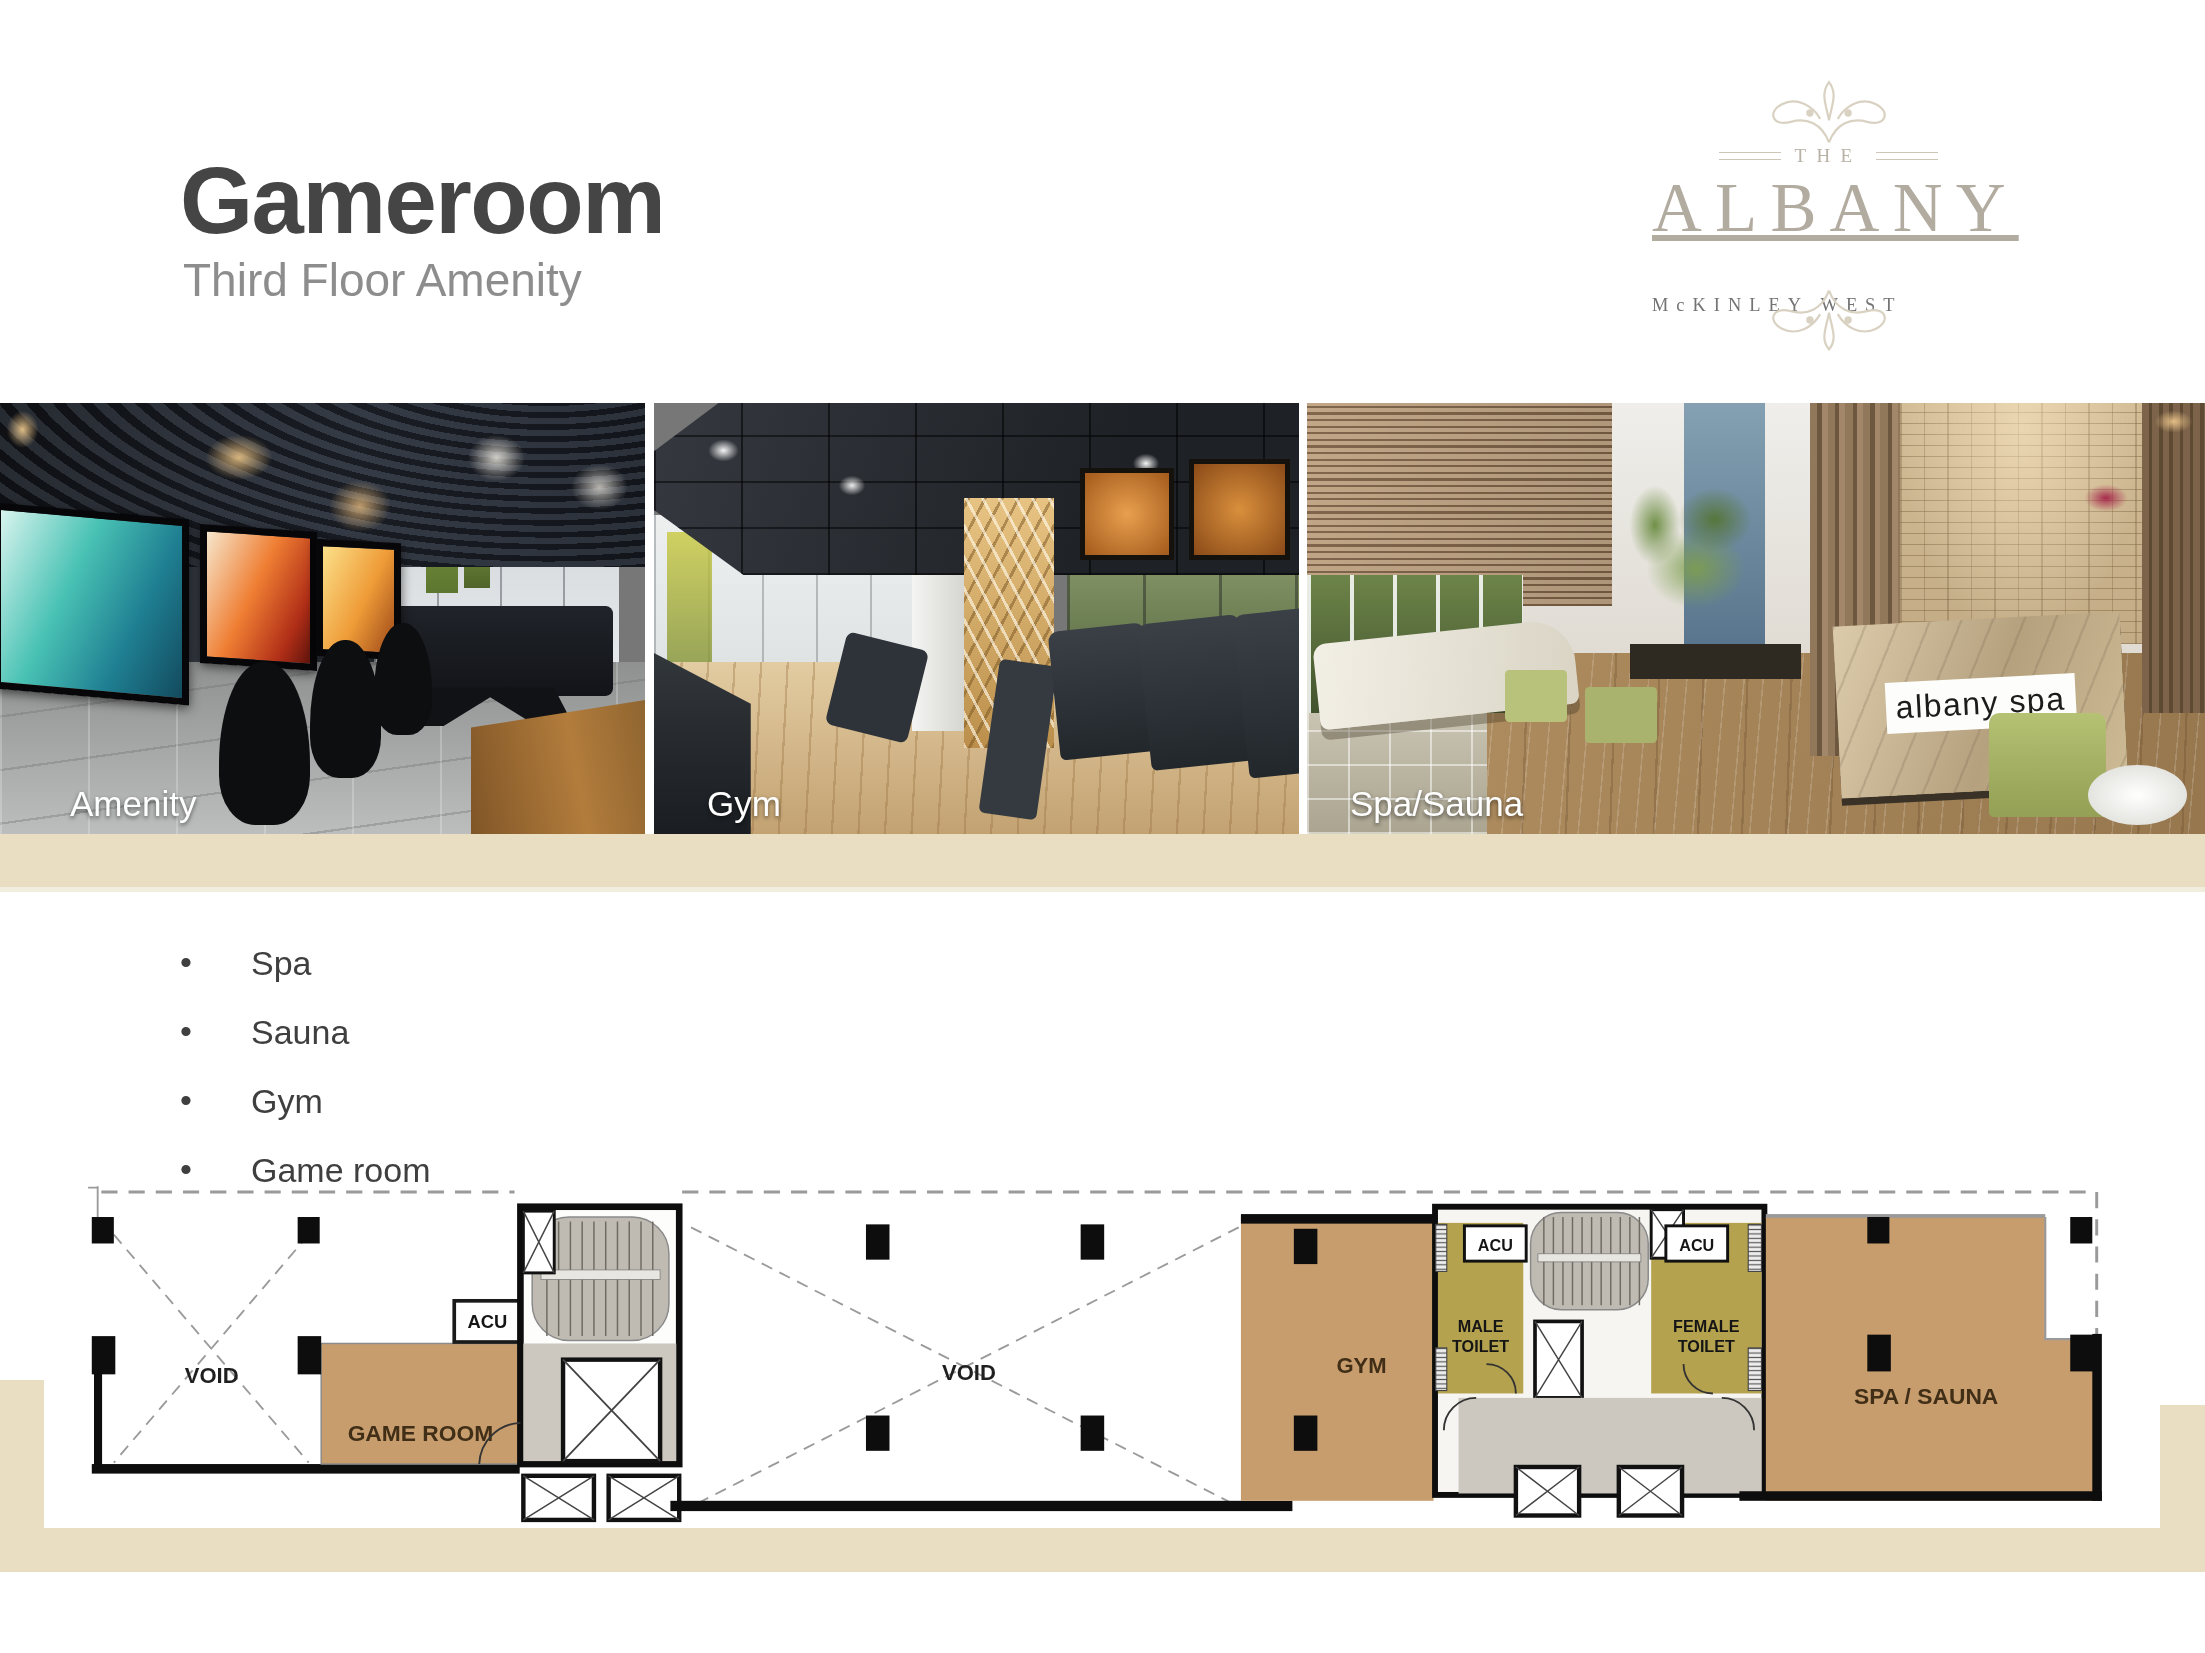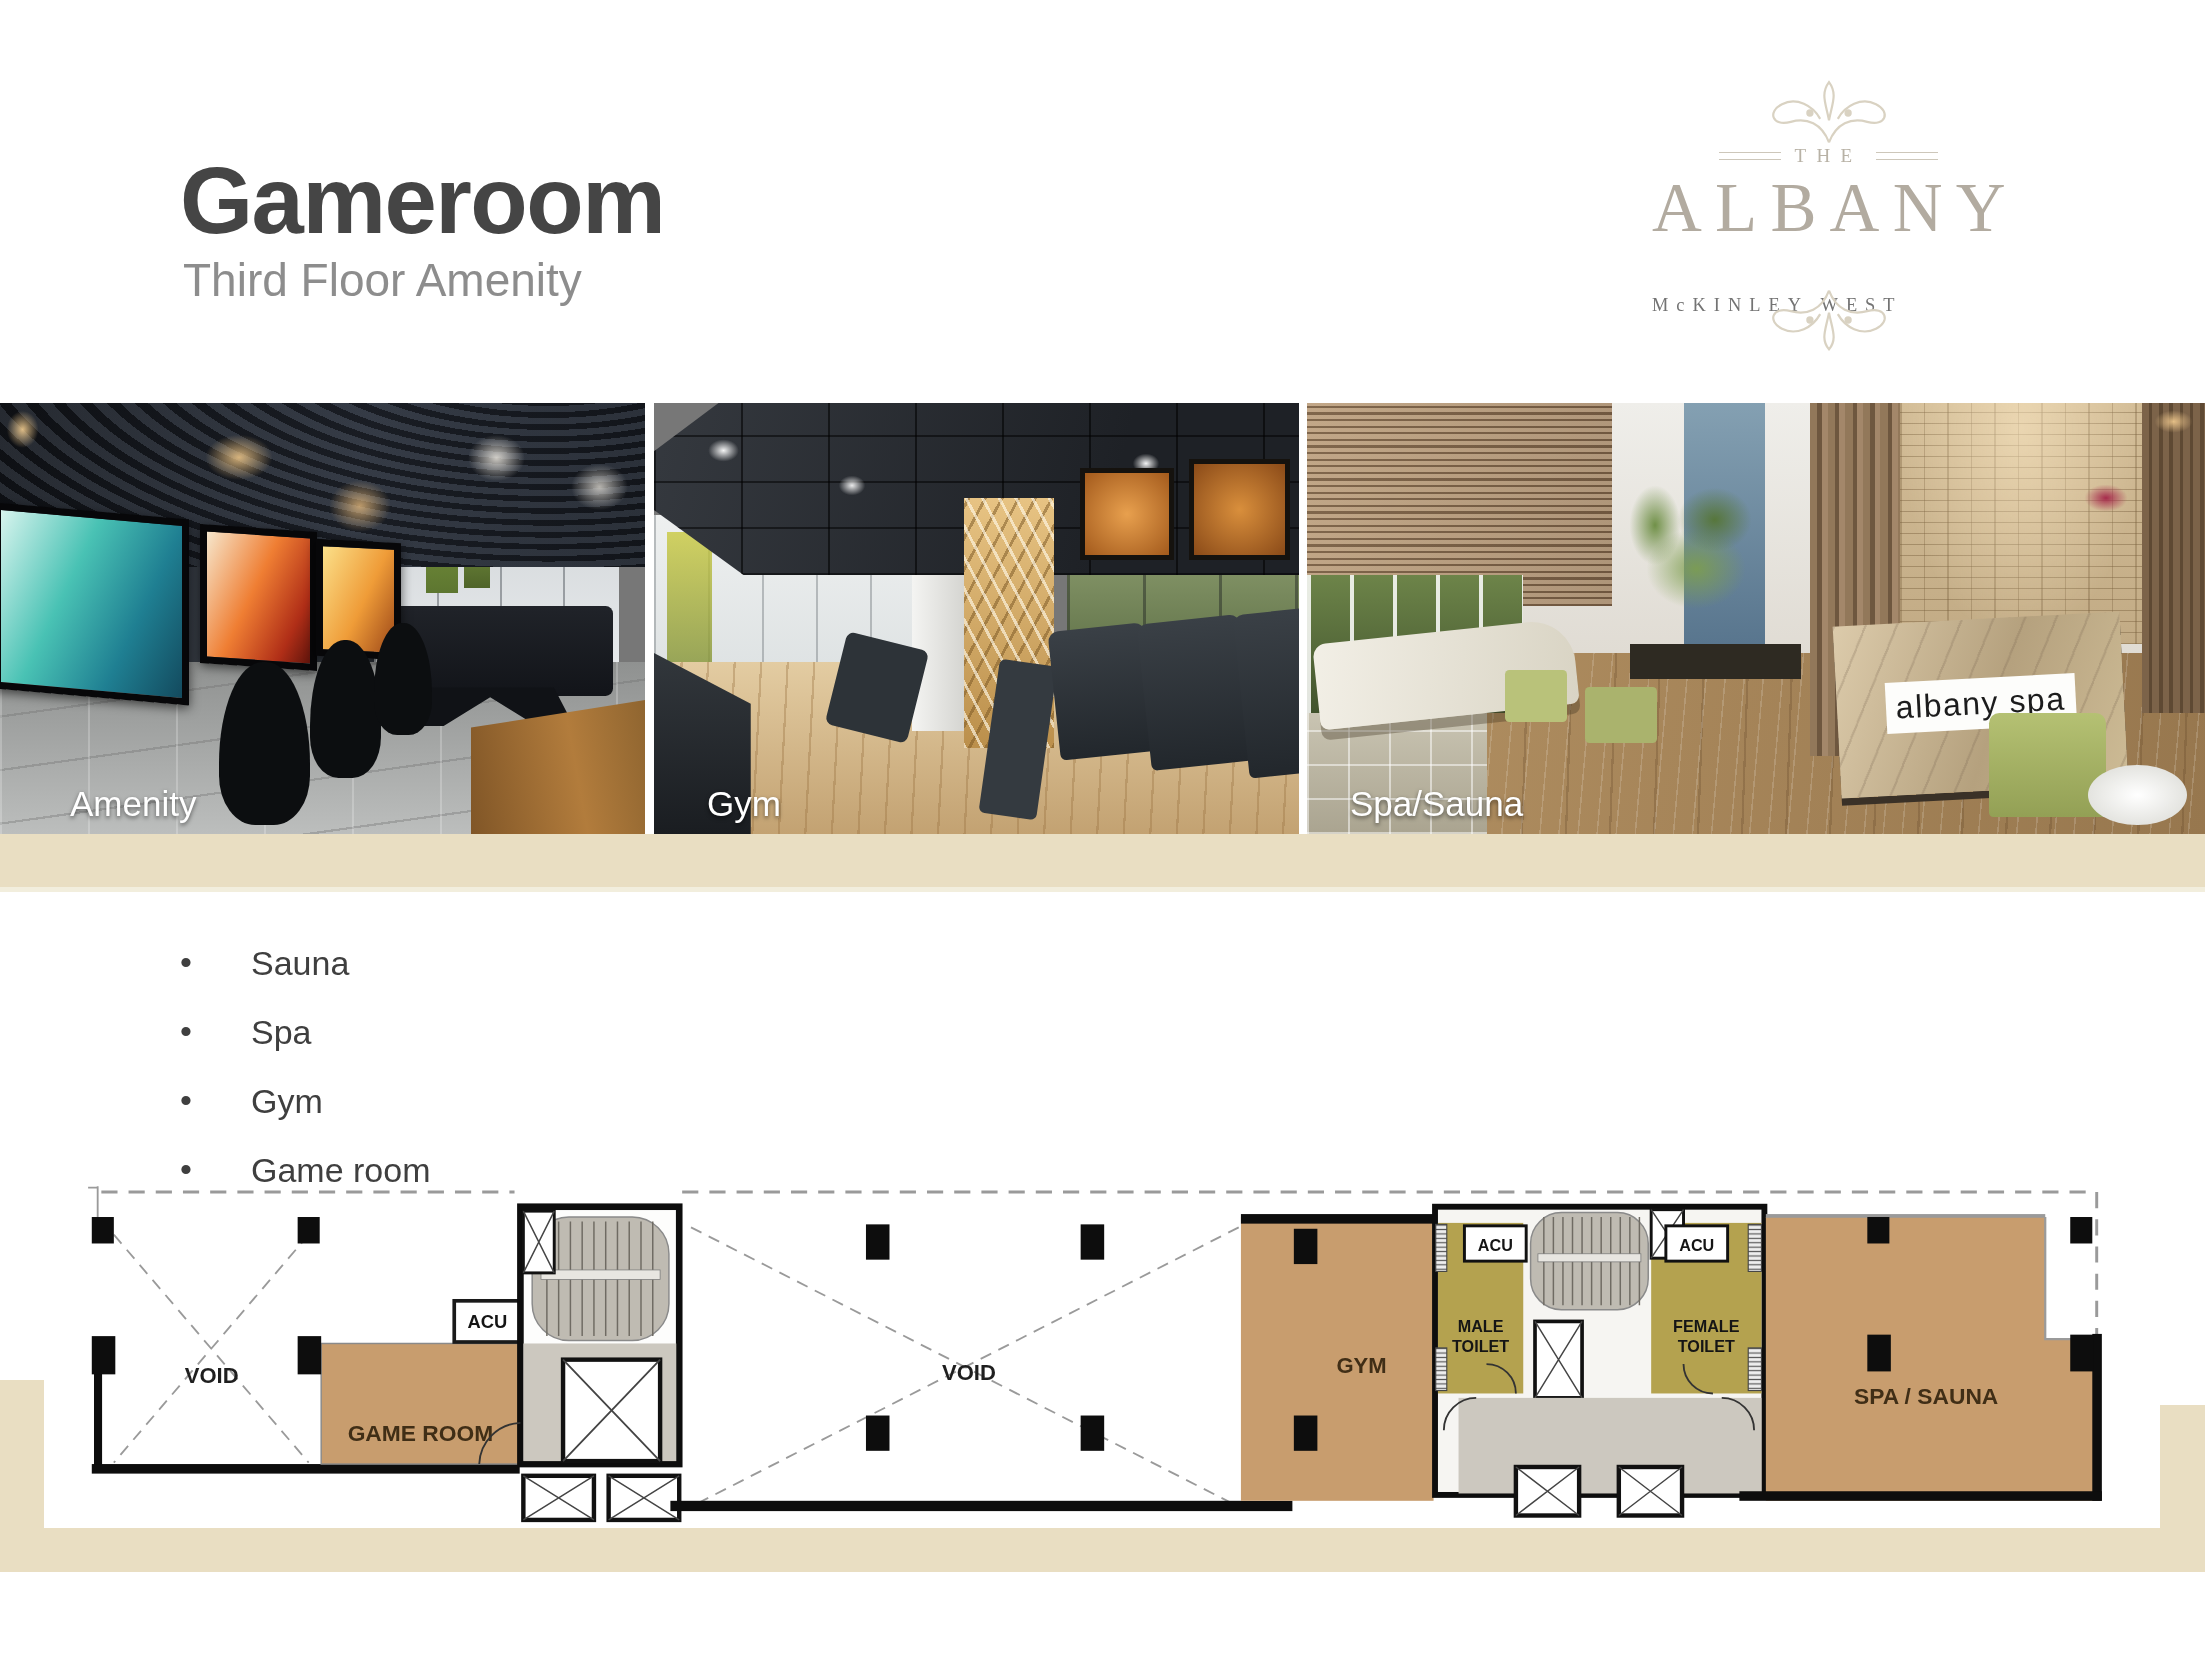--- a/index.html
+++ b/index.html
@@ -8,21 +8,21 @@
 
   
   .title{left:180px;top:147px;font-size:94px;font-weight:bold;color:#454545;letter-spacing:-1.5px;}
   .subtitle{left:183px;top:253px;font-size:46px;color:#8d8d8d;}
 
   
   .logo{left:1652px;top:82px;width:353px;height:272px;text-align:left;color:#b2aba0;}
   .logo-the-row{display:flex;align-items:center;justify-content:center;gap:13.2px;margin-top:63px;}
   .logo-rule{width:62px;height:5.1px;border-top:0.7px solid #cdc7ba;border-bottom:0.7px solid #cdc7ba;}
   .logo-the{font-family:"Liberation Serif",serif;font-size:19px;letter-spacing:10.3px;color:#b8b2a6;}
-  .logo-name{font-family:"Liberation Serif",serif;font-size:69px;letter-spacing:13.2px;color:#b2aba0;margin-top:1.5px;}
+  .logo-name{font-family:"Liberation Serif",serif;font-size:69px;letter-spacing:13.2px;color:#b2aba0;margin-top:1.5px;text-decoration:underline;}
   .logo-tagline{font-family:"Liberation Serif",serif;font-size:18.4px;letter-spacing:8px;color:#737373;margin-top:47px;}
   .flourish{position:absolute;left:50%;transform:translateX(-50%);}
 
   
   .photo{top:403px;height:431px;overflow:hidden;background:#777;}
   #photo1{left:0;width:645px;}
   #photo2{left:654px;width:645px;}
   #photo3{left:1307px;width:898px;}
   .photo-label{position:absolute;bottom:10.3px;font-size:35px;color:#ffffff;text-shadow:0 1.5px 4.4px rgba(0,0,0,.55);z-index:30;}
   .layer{position:absolute;}
@@ -279,22 +279,22 @@
       </div>
   </div>
   <div class="layer p3-chair"></div>
   <div class="layer p3-table"></div>
   <div class="photo-label" style="left:43px;">Spa/Sauna</div>
 </div>
 
 <div class="abs band"></div>
 
 <ul class="abs bullets">
+  <li>Spa</li>
   <li>Sauna</li>
-  <li>Spa</li>
   <li>Gym</li>
   <li>Game room</li>
 </ul>
 
 <svg class="abs plan" width="2088" height="368" viewBox="0 0 2840 500">
   <defs>
     <pattern id="louver" patternUnits="userSpaceOnUse" width="6" height="6">
       <rect width="6" height="6" fill="#eeeeee"></rect>
       <path d="M0,3 H6" stroke="#555" stroke-width="1.6"></path>
     </pattern>

